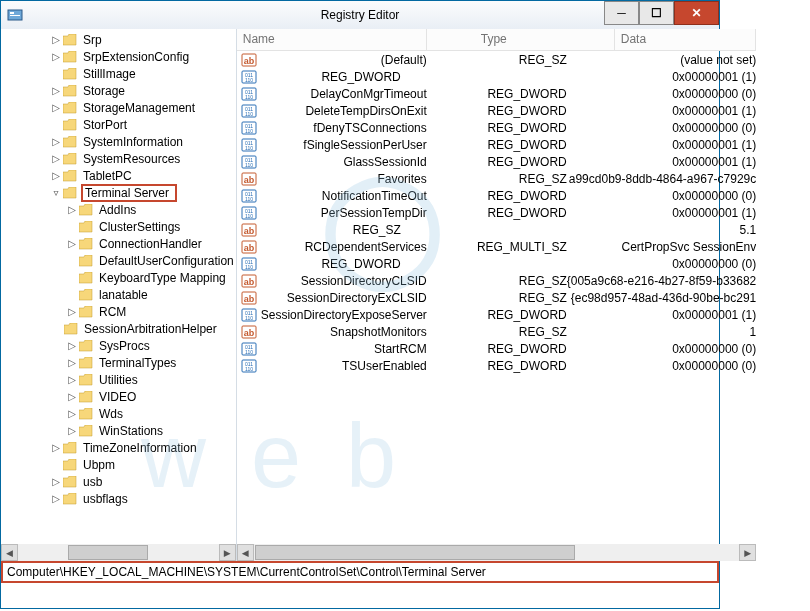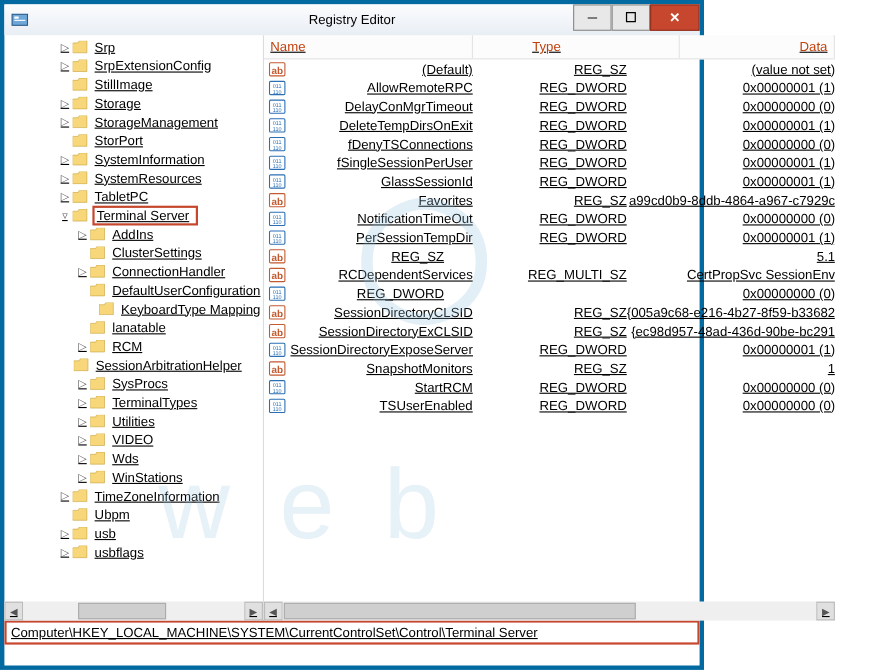--- a/index.html
+++ b/index.html
@@ -1,40 +1,40 @@
 <!DOCTYPE html>
 <html><head>
 <meta charset="utf-8">
 <style>
 * { box-sizing: border-box; margin: 0; padding: 0; }
 html, body { width: 810px; height: 611px; font-family: "Segoe UI", Tahoma, sans-serif; font-size: 12px; background: #fff; overflow: hidden; }
-.window { width: 640px; height: 609px; border: 4px solid #0369a1; background: #fff; position: relative; text-decoration: underline; }
+.window { width: 720px; height: 609px; border: 1px solid #0369a1; background: #fff; position: relative; }
 .titlebar { height: 28px; background: linear-gradient(#fbfcfd,#e9eef5); display: flex; align-items: center; position: relative; }
 .titlebar-icon { width: 16px; height: 16px; margin-left: 6px; }
 .title-text { position: absolute; left: 50%; transform: translateX(-50%); font-size: 12px; }
 .win-buttons { position: absolute; right: 0; top: 0; display: flex; }
 .winbtn { width: 35px; height: 24px; border: 1px solid #888; display: flex; align-items: center; justify-content: center; background: #e8e8e8; font-size: 12px; font-weight: bold; }
 .winbtn.close { background: #c6472e; color: #fff; border-color: #8e2f1c; width: 45px; }
 .menubar { height: 22px; border-top: 1px solid #d5dde5; border-bottom: 1px solid #d5dde5; display: flex; align-items: center; padding-left: 4px; background: #fdfdfd; }
 .menuitem { padding: 2px 8px; cursor: default; }
 .content { display: flex; height: 532px; }
 .pane-left { width: 300px; border-right: 1px solid #d5dde5; display: flex; flex-direction: column; }
 .pane-right { flex: 1; display: flex; flex-direction: column; }
 .tree-scroll { flex: 1; overflow: hidden; padding-top: 2px; }
 .tree-row { display: flex; align-items: center; height: 17px; white-space: nowrap; }
 .expander { width: 14px; text-align: center; color: #5a5a5a; font-size: 10px; cursor: default; }
 .folder-icon { width: 14px; height: 12px; margin-right: 4px; display: inline-block; }
 .folder-icon svg { display: block; }
 .tree-label { padding: 0 2px; }
 .tree-label.selected { border: 2px solid #c6472e; padding: 0 6px 0 2px; }
 .list-header { height: 22px; display: flex; border-bottom: 1px solid #e3e3e3; background: #fcfcfc; }
-.list-header .col { padding: 3px 6px; border-right: 1px solid #e3e3e3; color: #c2410c; }
+.list-header .col { padding: 3px 6px; border-right: 1px solid #e3e3e3; color: #737373; }
 .col-name { width: 190px; }
 .col-type { width: 140px; margin-left: 48px; }
-.col-data { flex: 1; text-align: right; }
+.col-data { flex: 1; }
 .list-body { flex: 1; overflow: hidden; text-align: right; }
 .list-row { display: flex; align-items: center; height: 17px; }
 .val-icon { width: 16px; height: 16px; margin: 0 4px 0 4px; flex-shrink: 0; }
 .cell-name { width: 166px; overflow: hidden; white-space: nowrap; }
 .cell-type { width: 140px; overflow: hidden; white-space: nowrap; }
 .cell-data { flex: 1; overflow: hidden; white-space: nowrap; }
 .hscroll { height: 17px; background: #efefef; display: flex; align-items: center; }
 .hs-btn { width: 17px; height: 17px; background: #e0e0e0; border: 1px solid #bbb; display: flex; align-items: center; justify-content: center; font-size: 9px; color: #555; }
 .hs-track { flex: 1; height: 17px; background: #efefef; position: relative; }
 .hs-thumb { position: absolute; height: 15px; top: 1px; background: #cfcfcf; border: 1px solid #aaa; }
@@ -187,21 +187,21 @@
           </div>
           <div class="tree-row" style="padding-left: 64px;">
             <span class="expander"></span>
             <span class="folder-icon">
               <svg width="14" height="12" viewBox="0 0 14 12">
                 <path d="M0 2 L5 2 L6 0 L13 0 L13 11 L0 11 Z" fill="#f7d77a" stroke="#c19a2e" stroke-width="0.5"></path>
               </svg>
             </span>
             <span class="tree-label">DefaultUserConfiguration</span>
           </div>
-          <div class="tree-row" style="padding-left: 64px; justify-content: flex-end;">
+          <div class="tree-row" style="padding-left: 64px;">
             <span class="expander"></span>
             <span class="folder-icon">
               <svg width="14" height="12" viewBox="0 0 14 12">
                 <path d="M0 2 L5 2 L6 0 L13 0 L13 11 L0 11 Z" fill="#f7d77a" stroke="#c19a2e" stroke-width="0.5"></path>
               </svg>
             </span>
             <span class="tree-label">KeyboardType Mapping</span>
           </div>
           <div class="tree-row" style="padding-left: 64px;">
             <span class="expander"></span>
@@ -345,21 +345,20 @@
             <span class="cell-name">(Default)</span>
             <span class="cell-type">REG_SZ</span>
             <span class="cell-data">(value not set)</span>
           </div>
           <div class="list-row">
             <span class="val-icon"><svg width="16" height="16" viewBox="0 0 16 16">
                 <rect x="1" y="2" width="14" height="12" rx="1" fill="#fff" stroke="#2a6fb5"></rect>
                 <text x="8" y="8" text-anchor="middle" font-size="5" fill="#2a6fb5">011</text>
                 <text x="8" y="13" text-anchor="middle" font-size="5" fill="#2a6fb5">110</text>
               </svg></span>
-            <span class="cell-name">AllowRemoteRPC</span>
             <span class="cell-type">REG_DWORD</span>
             <span class="cell-data">0x00000001 (1)</span>
           </div>
           <div class="list-row">
             <span class="val-icon"><svg width="16" height="16" viewBox="0 0 16 16">
                 <rect x="1" y="2" width="14" height="12" rx="1" fill="#fff" stroke="#2a6fb5"></rect>
                 <text x="8" y="8" text-anchor="middle" font-size="5" fill="#2a6fb5">011</text>
                 <text x="8" y="13" text-anchor="middle" font-size="5" fill="#2a6fb5">110</text>
               </svg></span>
             <span class="cell-name">DelayConMgrTimeout</span>

